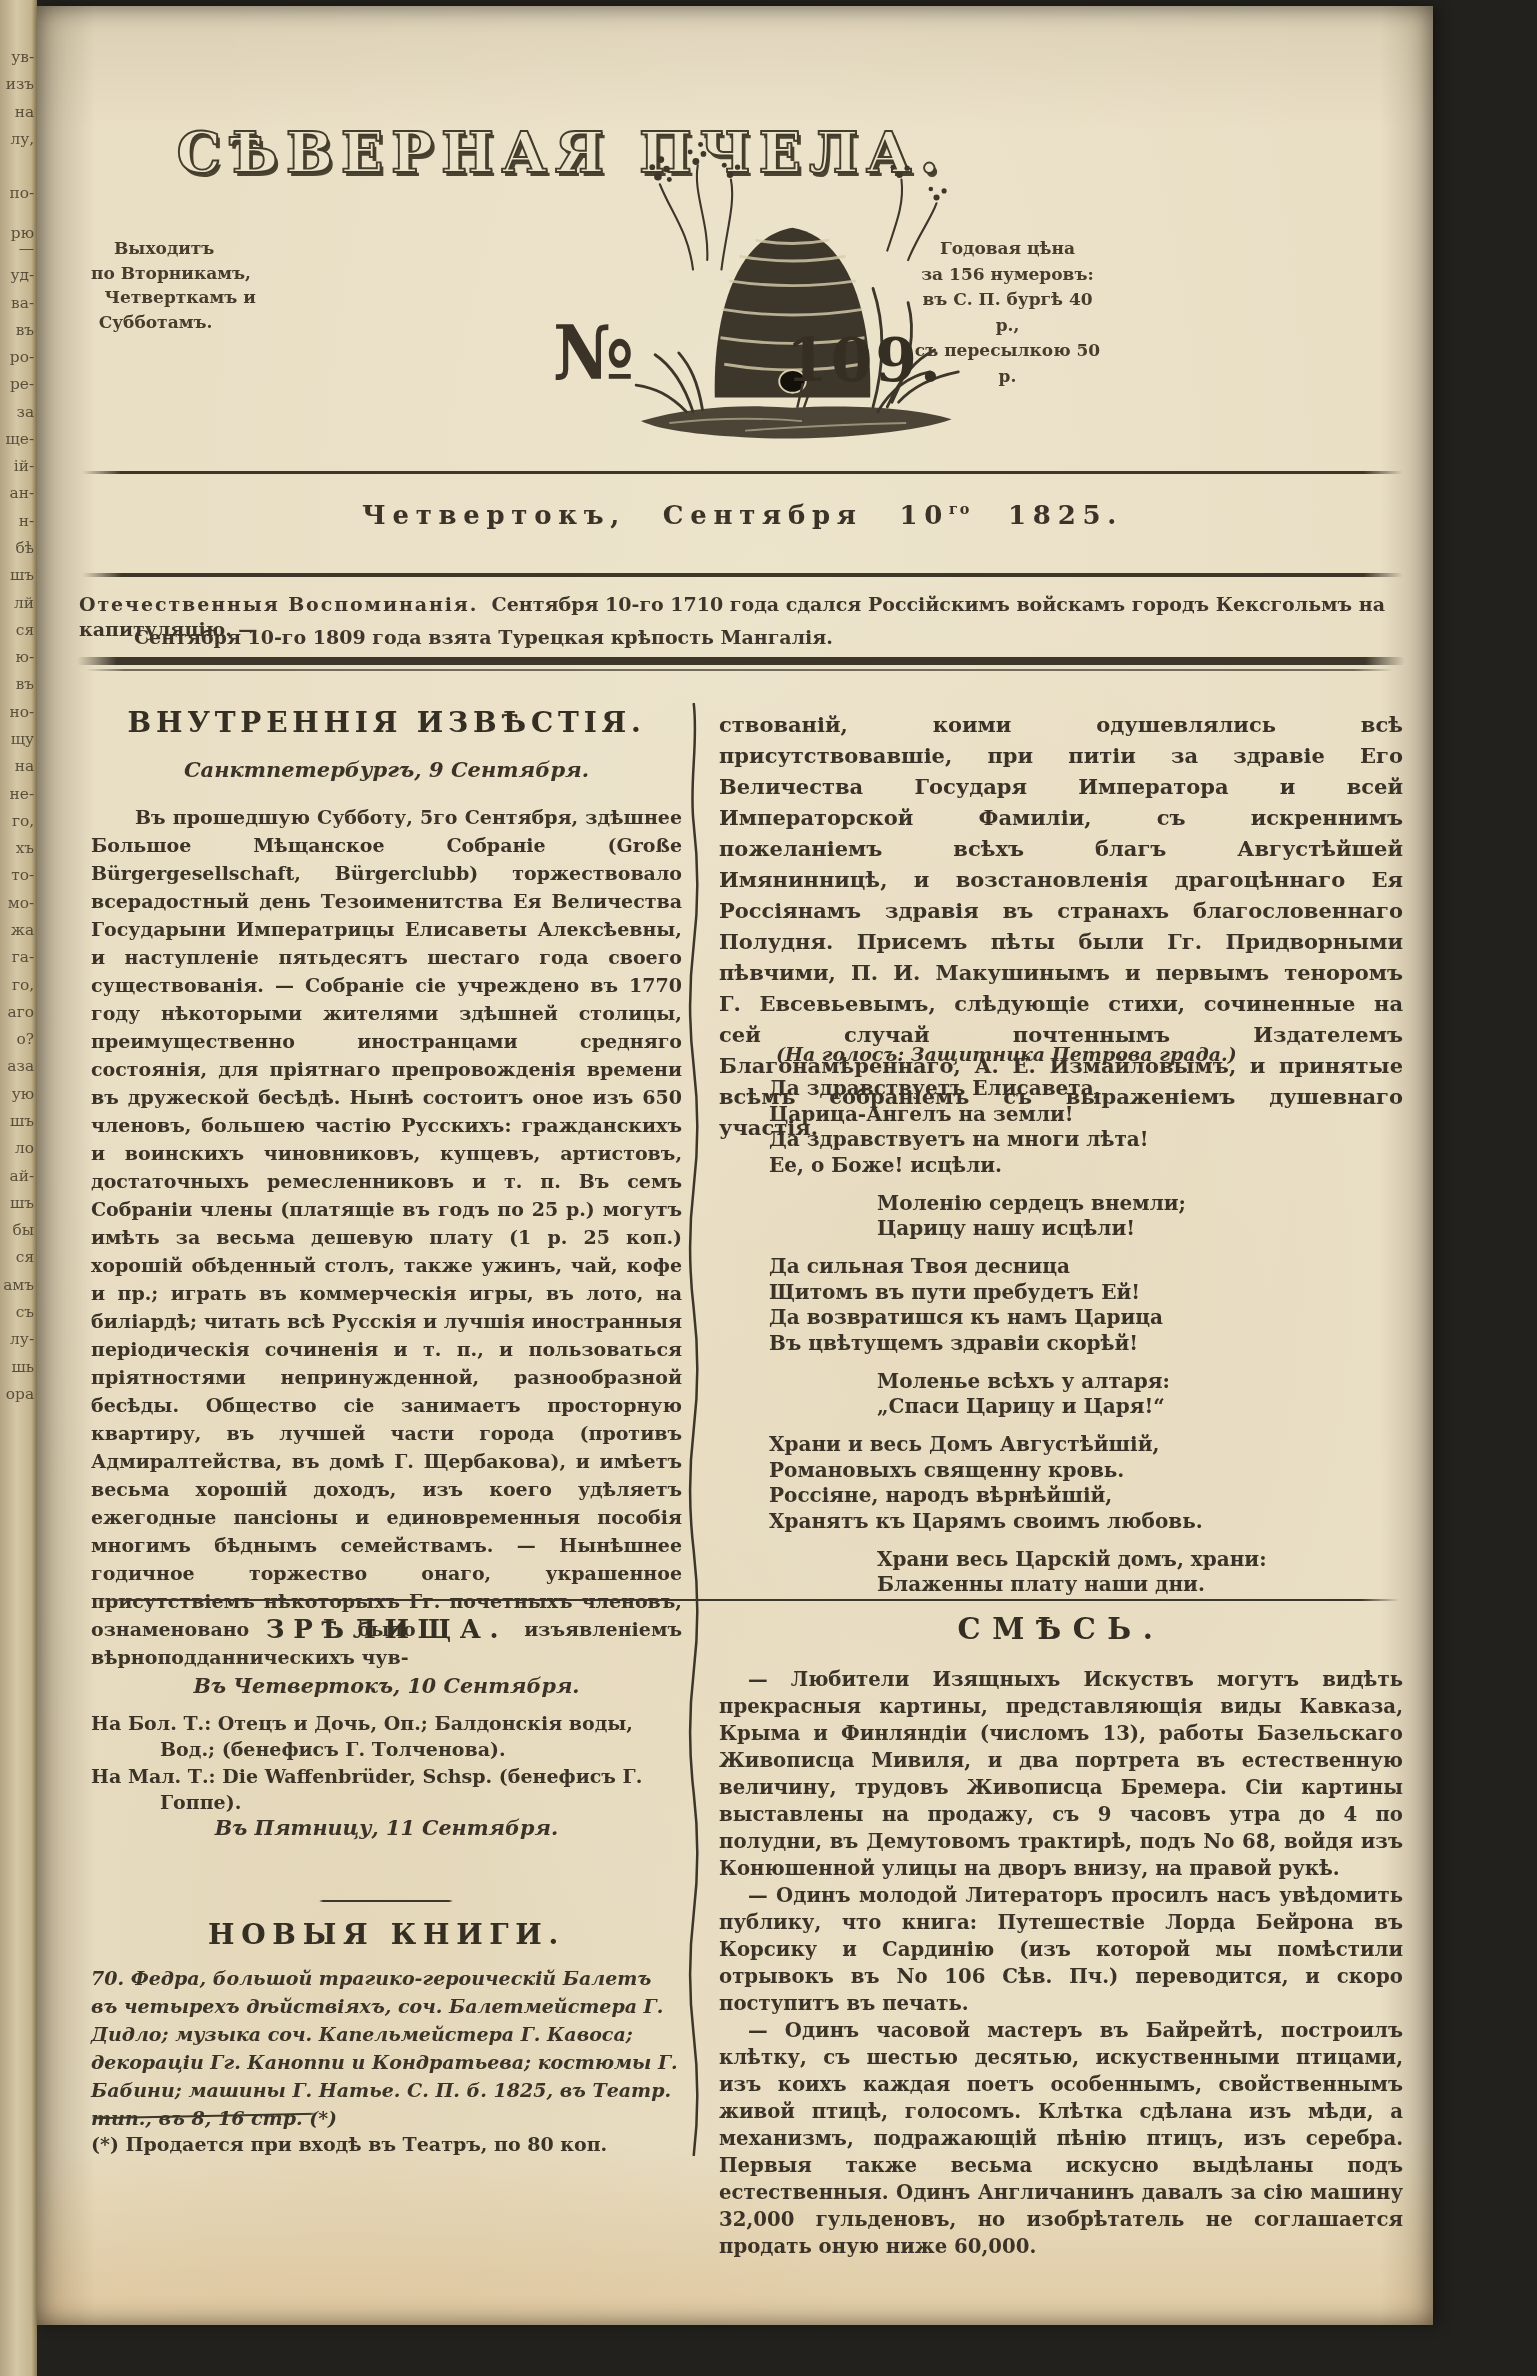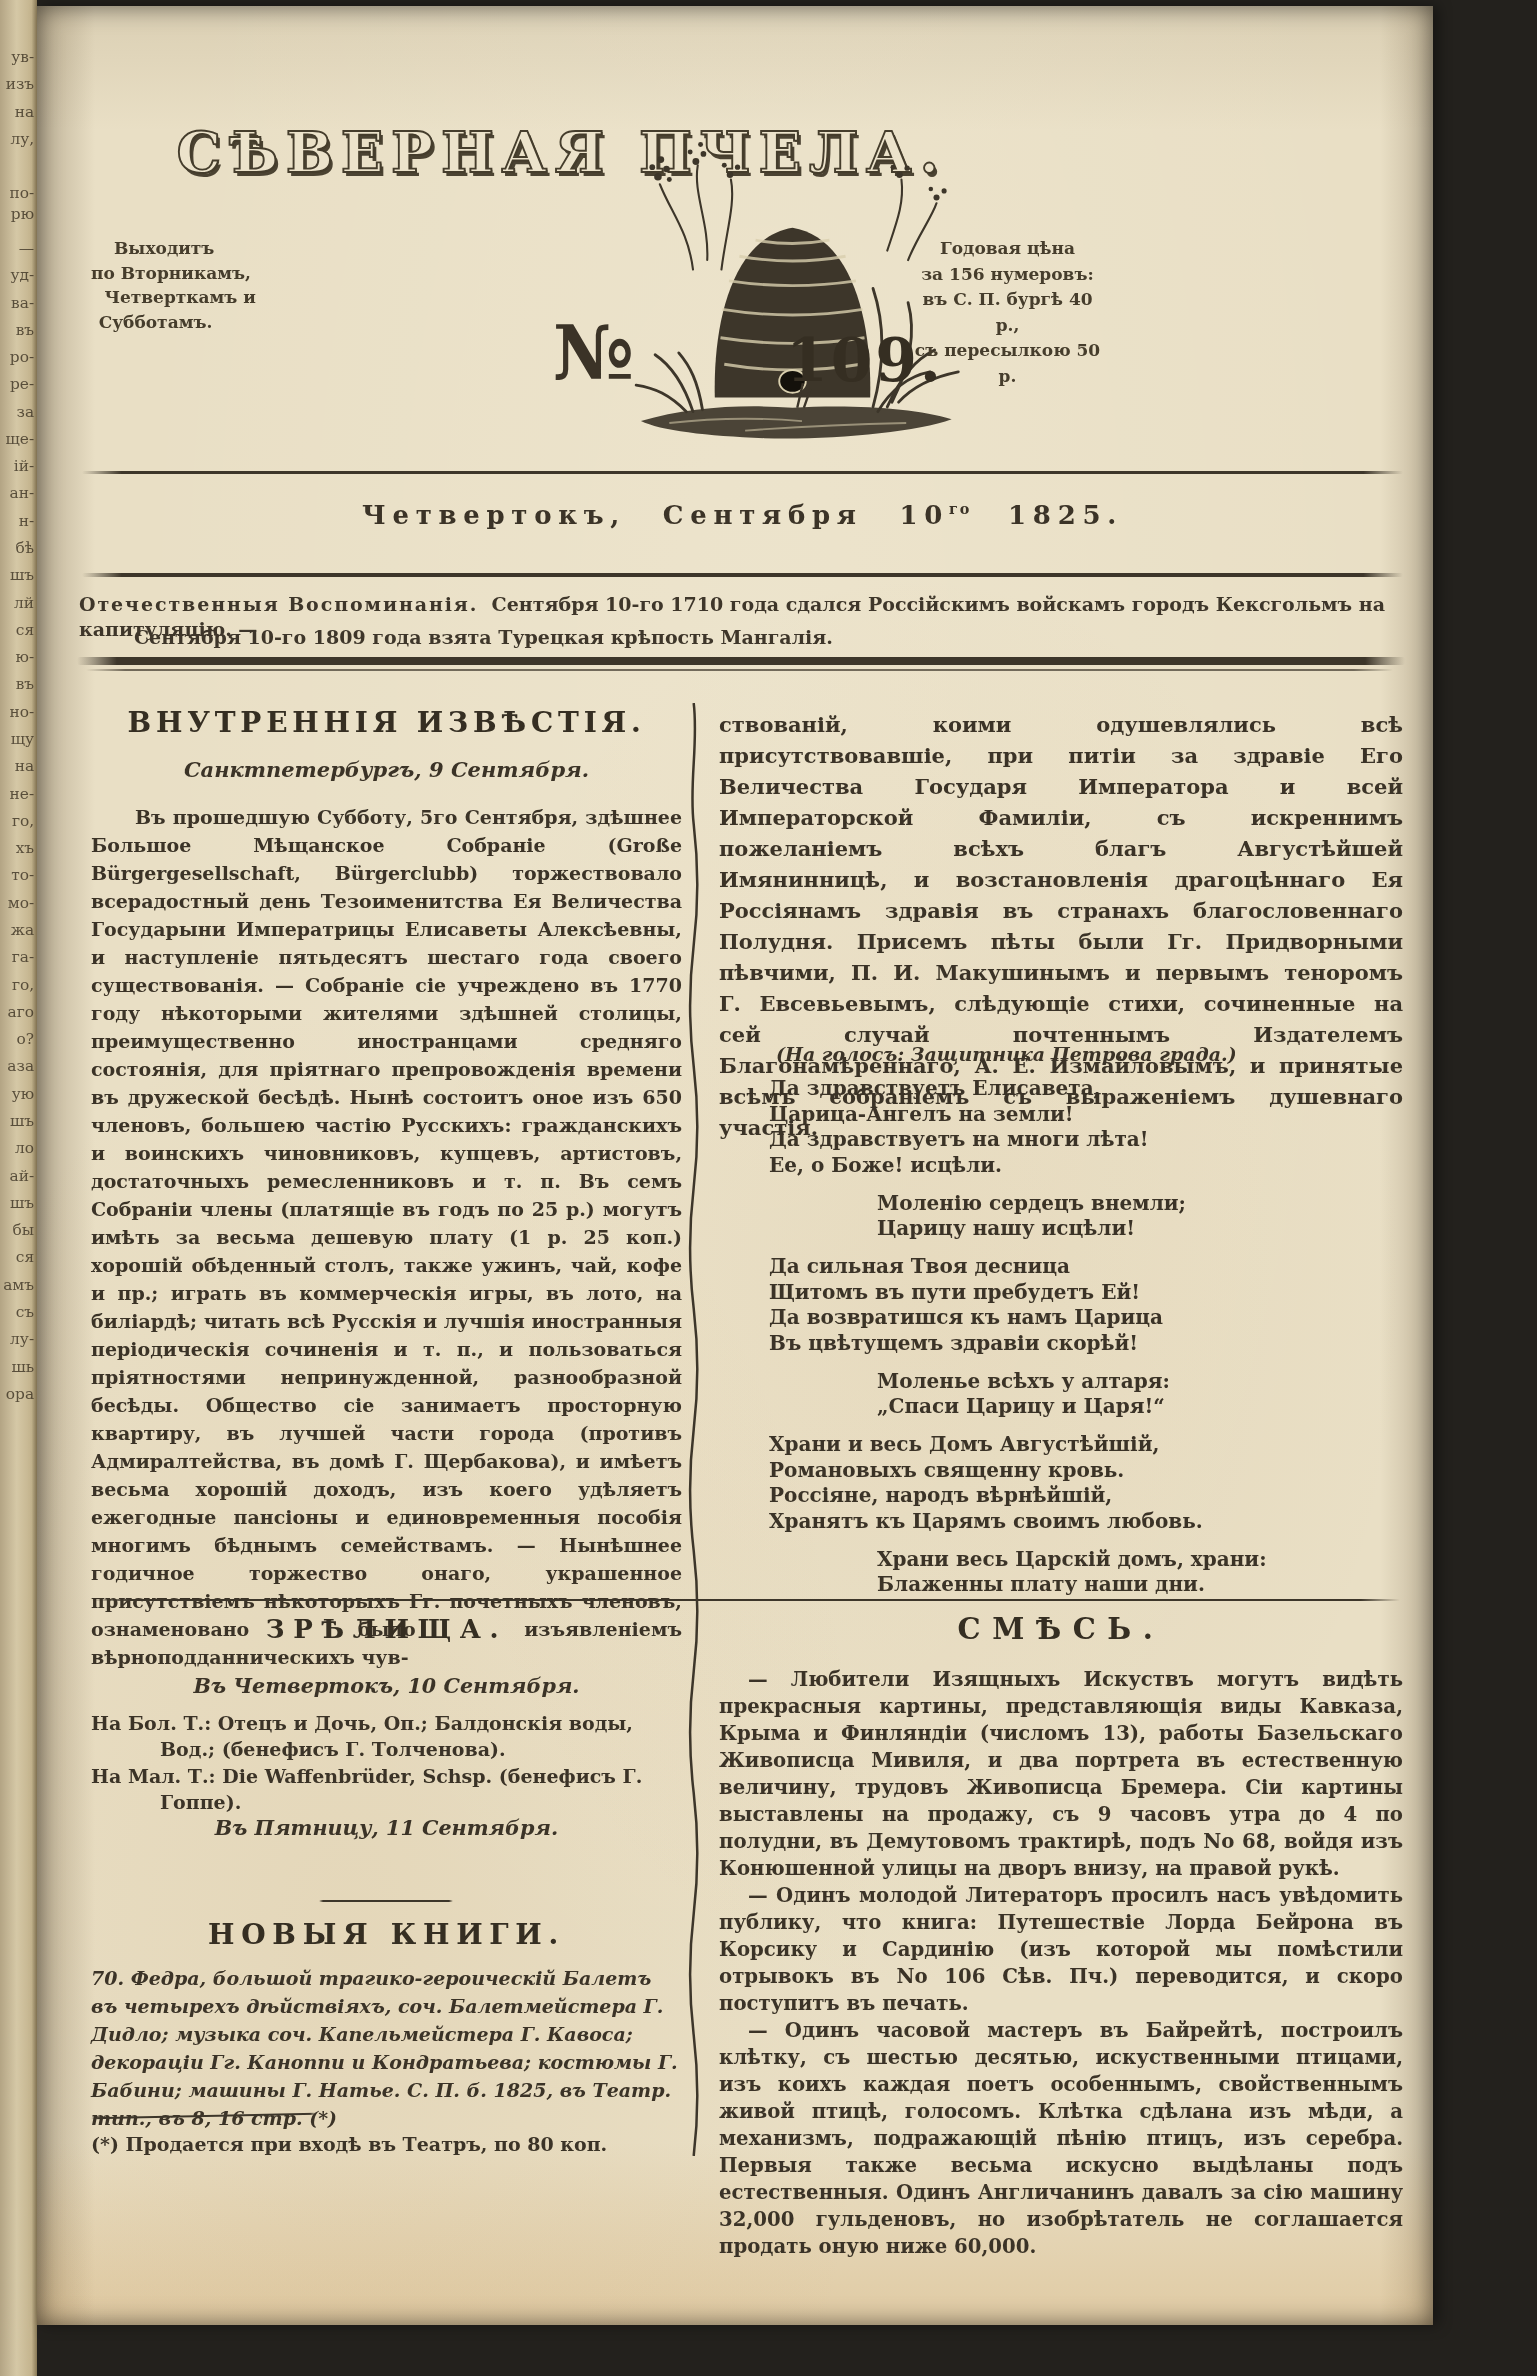--- a/index.html
+++ b/index.html
@@ -62,21 +62,21 @@
 
 <div class="scan">
 
   <div class="margin-strip">
       <div class="frag" style="top: 50px;">ув-</div>
       <div class="frag" style="top: 77px;">изъ</div>
       <div class="frag" style="top: 105px;">на</div>
       <div class="frag" style="top: 132px;">лу,</div>
       <div class="frag" style="top: 159px;"></div>
       <div class="frag" style="top: 186px;">по-</div>
-      <div class="frag" style="top: 207px; margin-left: 24px;">рю</div>
+      <div class="frag" style="top: 226px; margin-left: 24px;">рю</div>
       <div class="frag" style="top: 241px;">—</div>
       <div class="frag" style="top: 268px;">уд-</div>
       <div class="frag" style="top: 296px;">ва-</div>
       <div class="frag" style="top: 323px;">въ</div>
       <div class="frag" style="top: 350px;">ро-</div>
       <div class="frag" style="top: 377px;">ре-</div>
       <div class="frag" style="top: 405px;">за</div>
       <div class="frag" style="top: 432px;">ще-</div>
       <div class="frag" style="top: 459px;">ій-</div>
       <div class="frag" style="top: 486px;">ан-</div>

